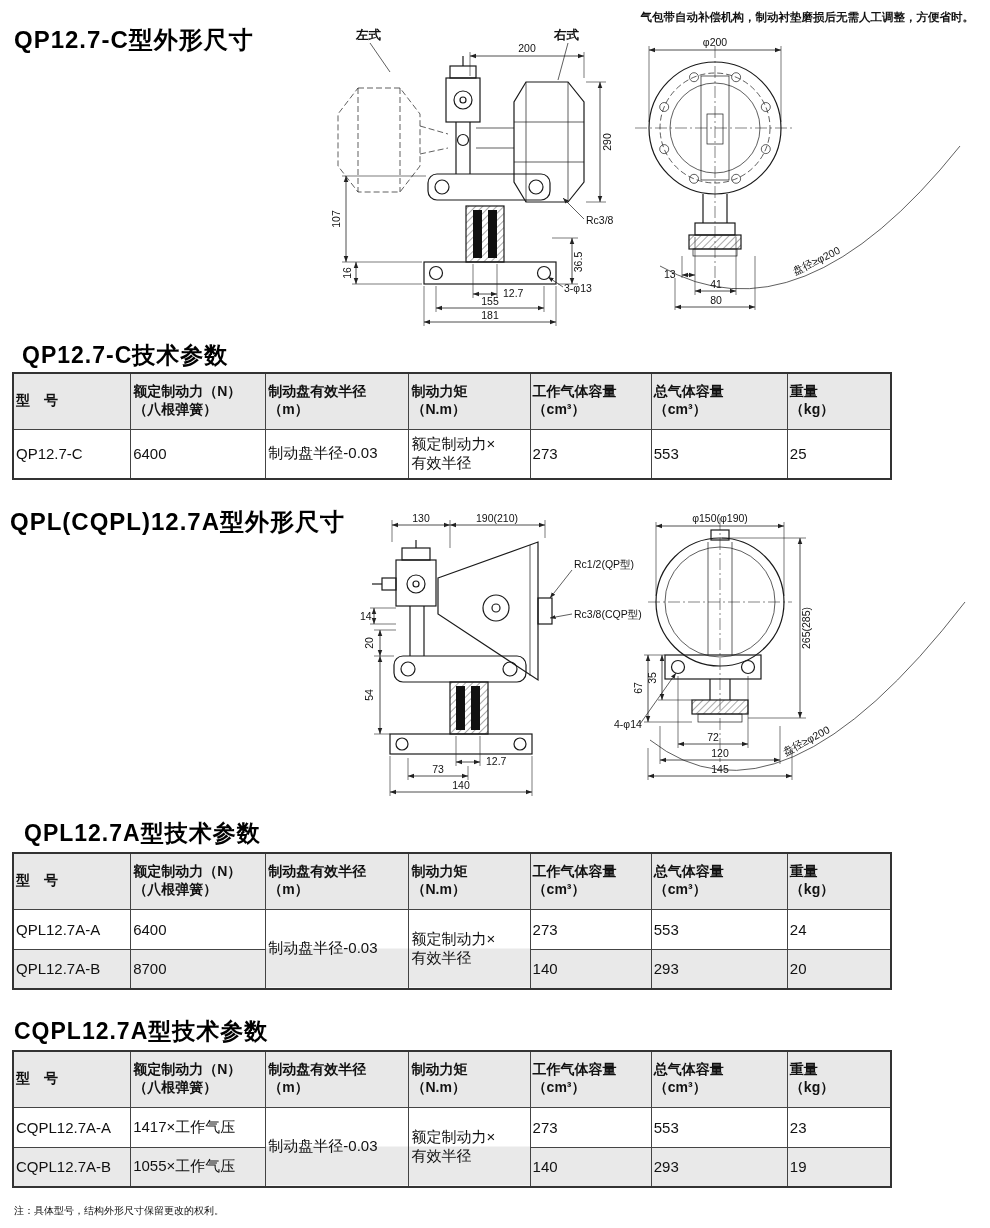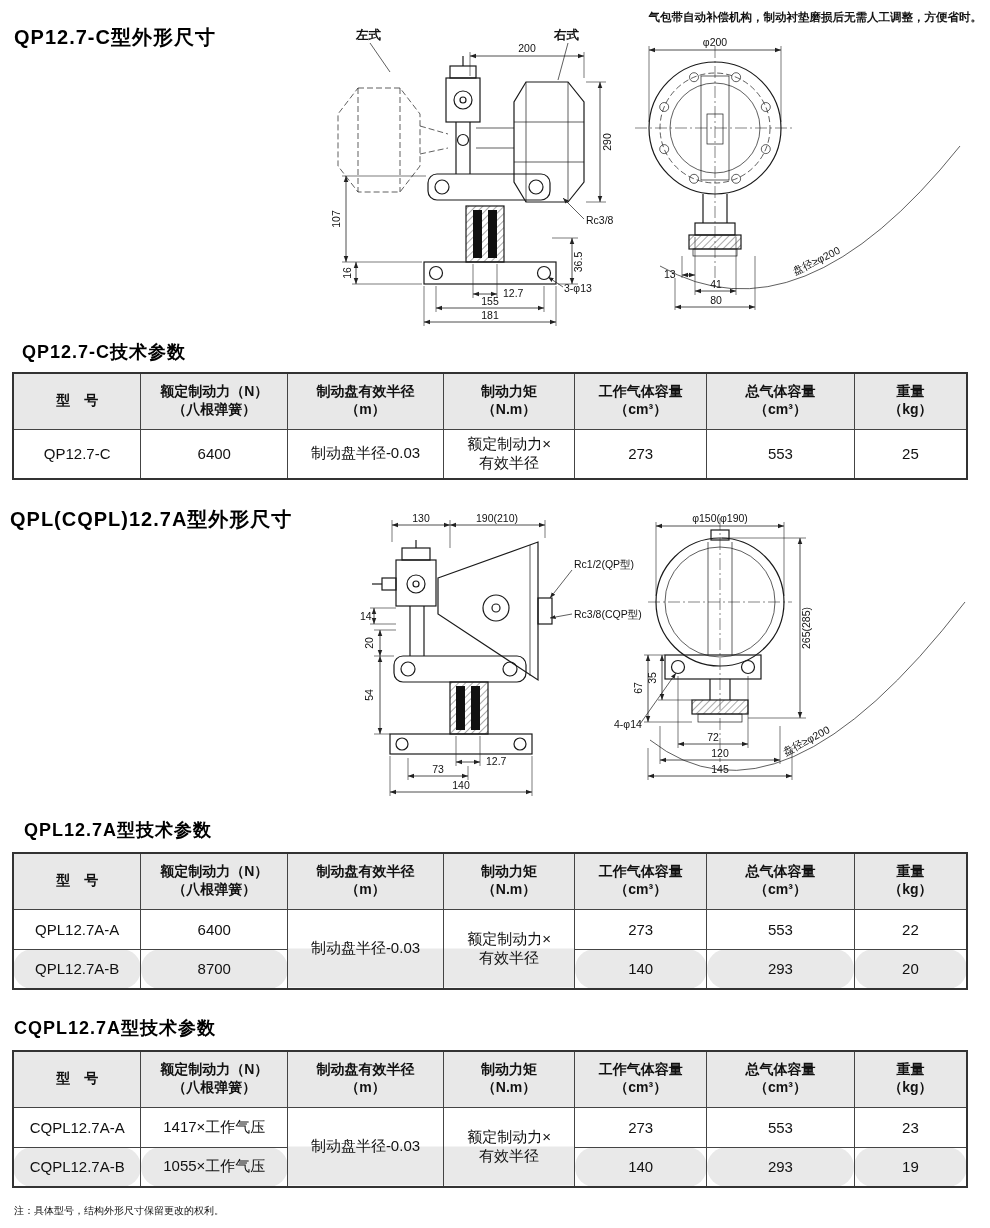--- a/index.html
+++ b/index.html
@@ -2,38 +2,38 @@
 <html><head>
 <meta charset="utf-8">
 <style>
   * { margin:0; padding:0; box-sizing:border-box; }
   html,body { background:#fff; }
   body {
     width:990px; height:1228px; position:relative; overflow:hidden;
     font-family:"Liberation Sans", sans-serif; color:#111;
   }
   .sec-title { position:absolute; font-weight:bold; color:#000; letter-spacing:1px; }
-  .t-big { font-size:20px; }
-  .t-mid { font-size:18px; }
-  .top-note { position:absolute; top:10px; right:8px; font-size:11.5px; font-weight:bold; }
+  .t-big { font-size:24px; }
+  .t-mid { font-size:23px; }
+  .top-note { position:absolute; top:10px; right:16px; font-size:11.5px; font-weight:bold; }
   .bottom-note { position:absolute; top:1204px; left:14px; font-size:10px; }
 
   table.spec {
-    position:absolute; left:12px; width:956px;
-    border-collapse:collapse; table-layout:fixed; text-align:center;
+    position:absolute; left:12px; width:880px;
+    border-collapse:collapse; table-layout:fixed; text-align:left;
     border:2px solid #333;
   }
   .spec th, .spec td {
     border:1px solid #444; white-space:pre-line; vertical-align:middle; padding:2px;
   }
   .spec th { background:#e8e8e8; font-size:14px; font-weight:bold; height:56px; }
   .spec td { font-size:15px; background:#fff; }
   .tbl1 td { height:50px; }
   .tbl2 td, .tbl3 td { height:40px; }
-  .r1 td { background:#e9e9e9;border-radius:20px; }
+  .r1 td { background:#e9e9e9; }
   td.merged { background:linear-gradient(to bottom, #ffffff 50%, #e9e9e9 50%); }
 
   svg.drawing { position:absolute; }
   .drawing .ol   { stroke:#1a1a1a; stroke-width:1.2; fill:none; }
   .drawing .thin { stroke:#1a1a1a; stroke-width:0.7; fill:none; }
   .drawing .dash { stroke-dasharray:6 3; }
   .drawing .cl   { stroke:#333; stroke-width:0.6; fill:none; stroke-dasharray:12 3 2 3; }
   .drawing .dim  { stroke:#222; stroke-width:0.8; fill:none; }
   .drawing .ext  { stroke:#222; stroke-width:0.6; fill:none; }
   .drawing text  { font-size:10.5px; fill:#111; stroke:none; font-family:"Liberation Sans",sans-serif; }
@@ -409,21 +409,21 @@
   </thead>
   <tbody>
     <tr class="r0">
       <td>QPL12.7A-A</td>
       <td>6400</td>
       <td rowspan="2" class="merged">制动盘半径-0.03</td>
       <td rowspan="2" class="merged">额定制动力×
 有效半径</td>
       <td>273</td>
       <td>553</td>
-      <td>22</td>
+      <td>24</td>
     </tr>
     <tr class="r1">
       <td>QPL12.7A-B</td>
       <td>8700</td>
       <td>140</td>
       <td>293</td>
       <td>20</td>
     </tr>
   </tbody>
 </table>

